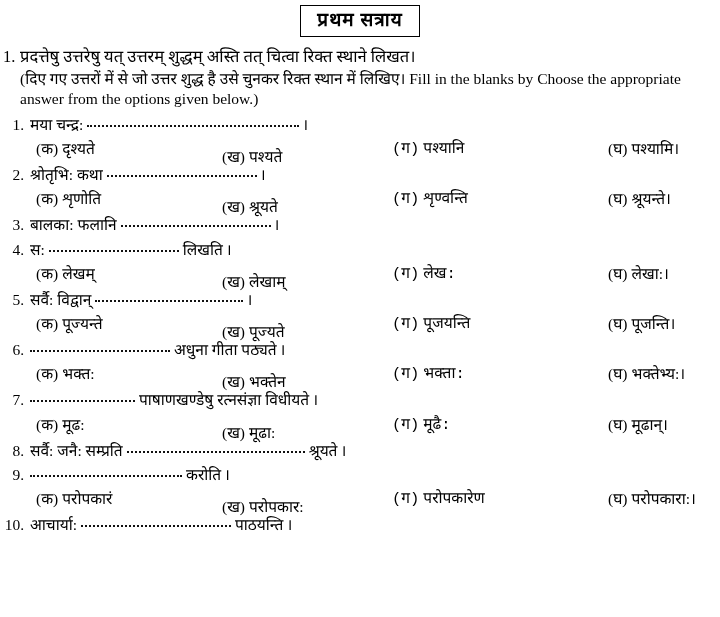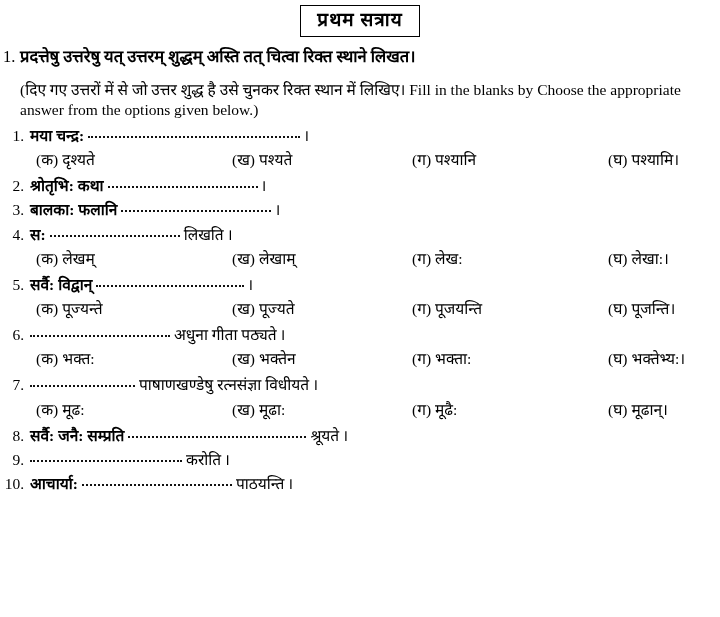--- a/index.html
+++ b/index.html
@@ -49,29 +49,29 @@
     display: flex;
     align-items: flex-start;
     font-weight: bold;
   }
   .inst-num {
     width: 17px;
     flex: none;
     font-weight: normal;
   }
   .inst-main-text {
-    font-weight: bold;
+    font-weight: normal;
     text-align: right;
   }
   .inst-sub {
     padding-left: 17px;
     font-size: 15.5px;
     font-weight: normal;
     line-height: 1.3;
-    margin-top: 12px;
+    margin-top: 1px;
   }
 
   
   .qlist {
     margin-top: 4px;
   }
   .qitem {
     margin-bottom: 1px;
   }
   .qstem {
@@ -81,21 +81,21 @@
     line-height: 1.5;
     white-space: nowrap;
   }
   .qnum {
     width: 30px;
     flex: none;
     text-align: right;
     padding-right: 6px;
     box-sizing: border-box;
   }
-  .qtext-pre { padding-right: 4px; font-weight: bold; }
+  .qtext-pre { padding-right: 4px; }
   .qtext-post { padding-left: 4px; }
 
   .dots {
     display: inline-block;
     vertical-align: middle;
     border-bottom: 2px dotted #111;
     height: 9px;
     position: relative;
     top: -3px;
   }
@@ -108,22 +108,22 @@
     line-height: 26px;
     white-space: nowrap;
     text-align: center;
   }
   .opt {
     position: absolute;
     top: 0;
   }
   .opt .lbl { padding-right: 4px; }
   .opt-a { left: 36px; }
-  .opt-b { left: 232px; }
-  .opt-c { left: 412px; }
+  .opt-b { left: 222px; margin-top: 8px; }
+  .opt-c { left: 392px; font-family: Liberation Mono, monospace; }
   .opt-d { left: 608px; }
 </style>
 </head>
 <body>
 
 <div class="page">
 
   <div class="title-wrap">
     <div class="title-box">प्रथम सत्राय</div>
   </div>
@@ -151,20 +151,26 @@
           <span class="opt opt-d"><span class="lbl">(घ)</span><span>पश्यामि।</span></span>
         </div>
       </div>
       <div class="qitem">
         <div class="qstem">
           <span class="qnum">2.</span>
           <span class="qtext-pre">श्रोतृभि: कथा</span>
           <span class="dots" style="width: 150px;"></span>
           <span class="danda">।</span>
         </div>
+        <div class="qopts">
+          <span class="opt opt-a"><span class="lbl">(क)</span><span>शृणोति</span></span>
+          <span class="opt opt-b"><span class="lbl">(ख)</span><span>श्रूयते</span></span>
+          <span class="opt opt-c"><span class="lbl">(ग)</span><span>शृण्वन्ति</span></span>
+          <span class="opt opt-d"><span class="lbl">(घ)</span><span>श्रूयन्ते।</span></span>
+        </div>
       </div>
       <div class="qitem">
         <div class="qstem">
           <span class="qnum">3.</span>
           <span class="qtext-pre">बालका: फलानि</span>
           <span class="dots" style="width: 150px;"></span>
           <span class="danda">।</span>
         </div>
       </div>
       <div class="qitem">
@@ -233,20 +239,26 @@
           <span class="danda">।</span>
         </div>
       </div>
       <div class="qitem">
         <div class="qstem">
           <span class="qnum">9.</span>
           <span class="dots" style="width: 152px;"></span>
           <span class="qtext-post">करोति</span>
           <span class="danda">।</span>
         </div>
+        <div class="qopts">
+          <span class="opt opt-a"><span class="lbl">(क)</span><span>परोपकारं</span></span>
+          <span class="opt opt-b"><span class="lbl">(ख)</span><span>परोपकार:</span></span>
+          <span class="opt opt-c"><span class="lbl">(ग)</span><span>परोपकारेण</span></span>
+          <span class="opt opt-d"><span class="lbl">(घ)</span><span>परोपकारा:।</span></span>
+        </div>
       </div>
       <div class="qitem">
         <div class="qstem">
           <span class="qnum">10.</span>
           <span class="qtext-pre">आचार्या:</span>
           <span class="dots" style="width: 150px;"></span>
           <span class="qtext-post">पाठयन्ति</span>
           <span class="danda">।</span>
         </div>
       </div>

